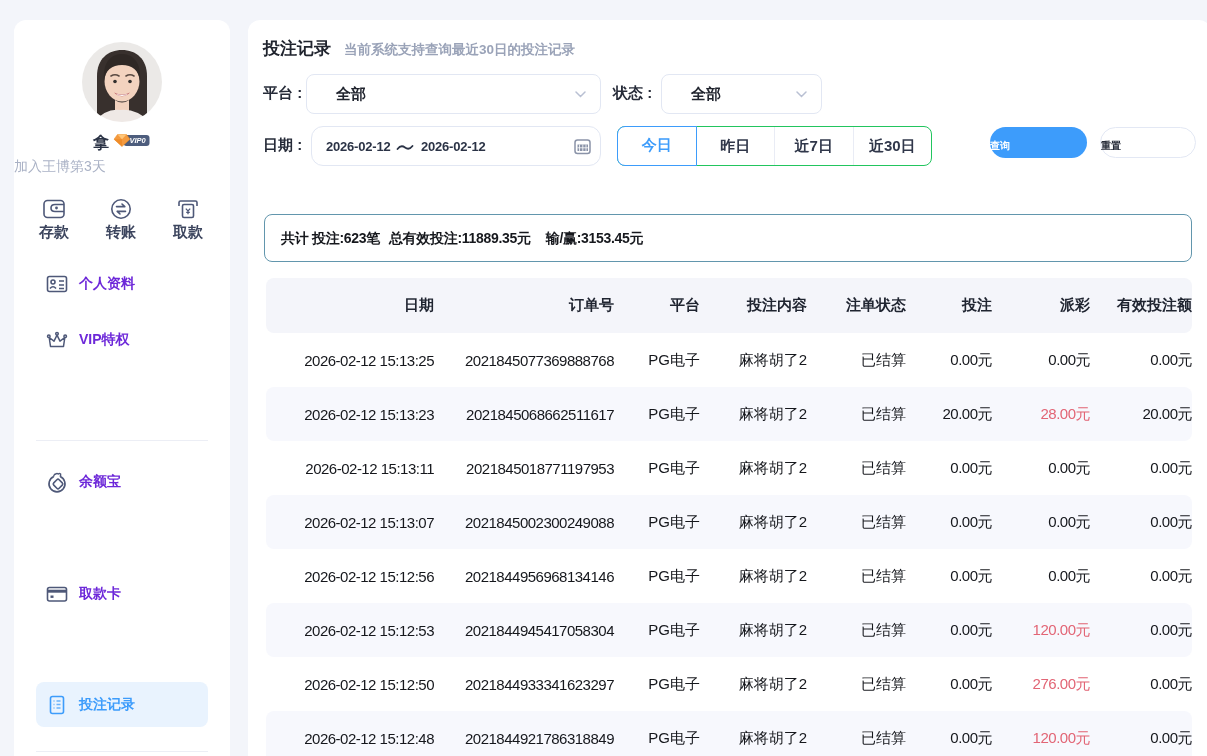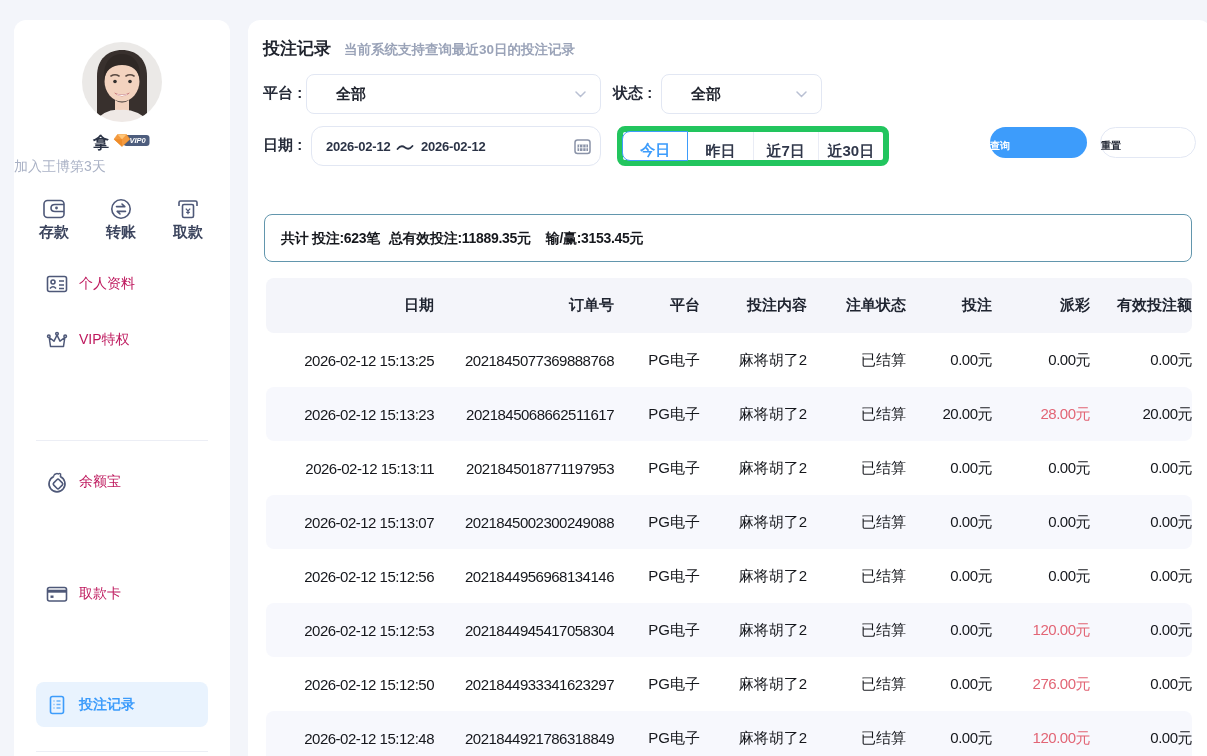--- a/index.html
+++ b/index.html
@@ -12,35 +12,35 @@
   .namerow { position:absolute; left:0; top:113px; width:216px; height:20px; text-align:center; }
   .namerow .nm { font-size:16px; font-weight:700; color:#2b3346; vertical-align:middle; }
   .vipbadge { display:inline-block; vertical-align:middle; margin-left:4px; position:relative; top:-1px;}
   .join { position:absolute; left:0; top:138px; width:216px; text-align:left; font-size:14px; color:#a9b1c5; }
   .quick { position:absolute; left:0; top:178px; width:216px; }
   .q-item { position:absolute; top:0; width:56px; text-align:center; }
   .q-item svg { display:block; margin:0 auto; }
   .q-item .ql { display:block; margin-top:3px; font-size:15px; font-weight:600; color:#3c455e; }
   .menu-item { position:absolute; left:22px; width:172px; height:44px; display:flex; align-items:center; }
   .menu-item svg { margin-left:10px; flex:none; }
-  .menu-item .mt { margin-left:11px; font-size:14px; font-weight:400; color:#be185d; }
+  .menu-item .mt { margin-left:11px; font-size:14px; font-weight:700; color:#6d28d9; }
   .menu-item.active { background:#e9f3fe; border-radius:8px; }
   .menu-item.active .mt { color:#3d9cfb; font-weight:600; }
   .mbadge { position:absolute; left:128px; top:15px; width:15px; height:15px; background:#f45c50; border-radius:50%; color:#fff; font-size:11px; line-height:15px; text-align:center; font-weight:600;}
   .divider { position:absolute; left:22px; width:172px; height:1px; background:#eceef5; }
   
   #main { left:248px; top:20px; width:963px; height:780px; }
   .m-title { position:absolute; left:15px; top:17px; font-size:17px; font-weight:700; color:#20242e; }
   .m-sub { position:absolute; left:96px; top:21px; font-size:13.5px; color:#9aa3b8; font-weight:600; }
   .flabel { position:absolute; font-size:15px; font-weight:600; color:#262b38; }
   .selbox { position:absolute; height:40px; border:1px solid #e2e7f3; border-radius:8px; background:#fff; font-size:15px; font-weight:600; color:#20242e; line-height:38px; padding-left:29px; }
   .chev { position:absolute; top:16px; width:11px; height:7px; }
   .datebox { position:absolute; left:63px; top:106px; width:290px; height:40px; border:1px solid #e2e7f3; border-radius:12px; background:#fff; }
   .datebox .dt { position:absolute; top:12px; font-size:13px; font-weight:700; color:#2b3346; letter-spacing:-0.2px;}
-    .btngroup { position:absolute; left:369px; top:106px; width:272px; height:40px; border:6px solid #22c55e; border-radius:8px; background:#fff; display:flex; }
+    .btngroup { position:absolute; left:369px; top:106px; width:315px; height:40px; border:1px solid #22c55e; border-radius:8px; background:#fff; display:flex; }
   .bg-btn { flex:1; text-align:center; line-height:38px; font-size:15px; font-weight:600; color:#30374a; border-right:1px solid #e9ecf5; }
   .bg-btn:last-child { border-right:none; }
   .bg-btn.sel { color:#3d9cfb; border:1px solid #3d9cfb; border-radius:8px 0 0 8px; line-height:36px; margin:-1px 0 -1px -1px; background:#fff; position:relative; z-index:2;}
   .btn { position:absolute; top:107px; height:31px; border-radius:19px; font-size:10px; font-weight:700; text-align:left; line-height:38px; }
   .btn-q { left:742px; width:97px; background:#3d9cfb; color:#fff; }
   .btn-r { left:852px; width:96px; background:#fff; border:1px solid #e3e8f4; color:#262b38; line-height:36px; }
   .summary { position:absolute; left:16px; top:194px; width:928px; height:48px; border:1px solid #6296ad; border-radius:8px; background:#fff; line-height:46px; font-size:14px; letter-spacing:-0.3px; font-weight:700; color:#16181d; }
   .summary span { margin-left:17px; }
   .summary .g1 { margin-left:16px; } .summary .g2 { margin-left:9px; } .summary .g3 { margin-left:15px; }
   

